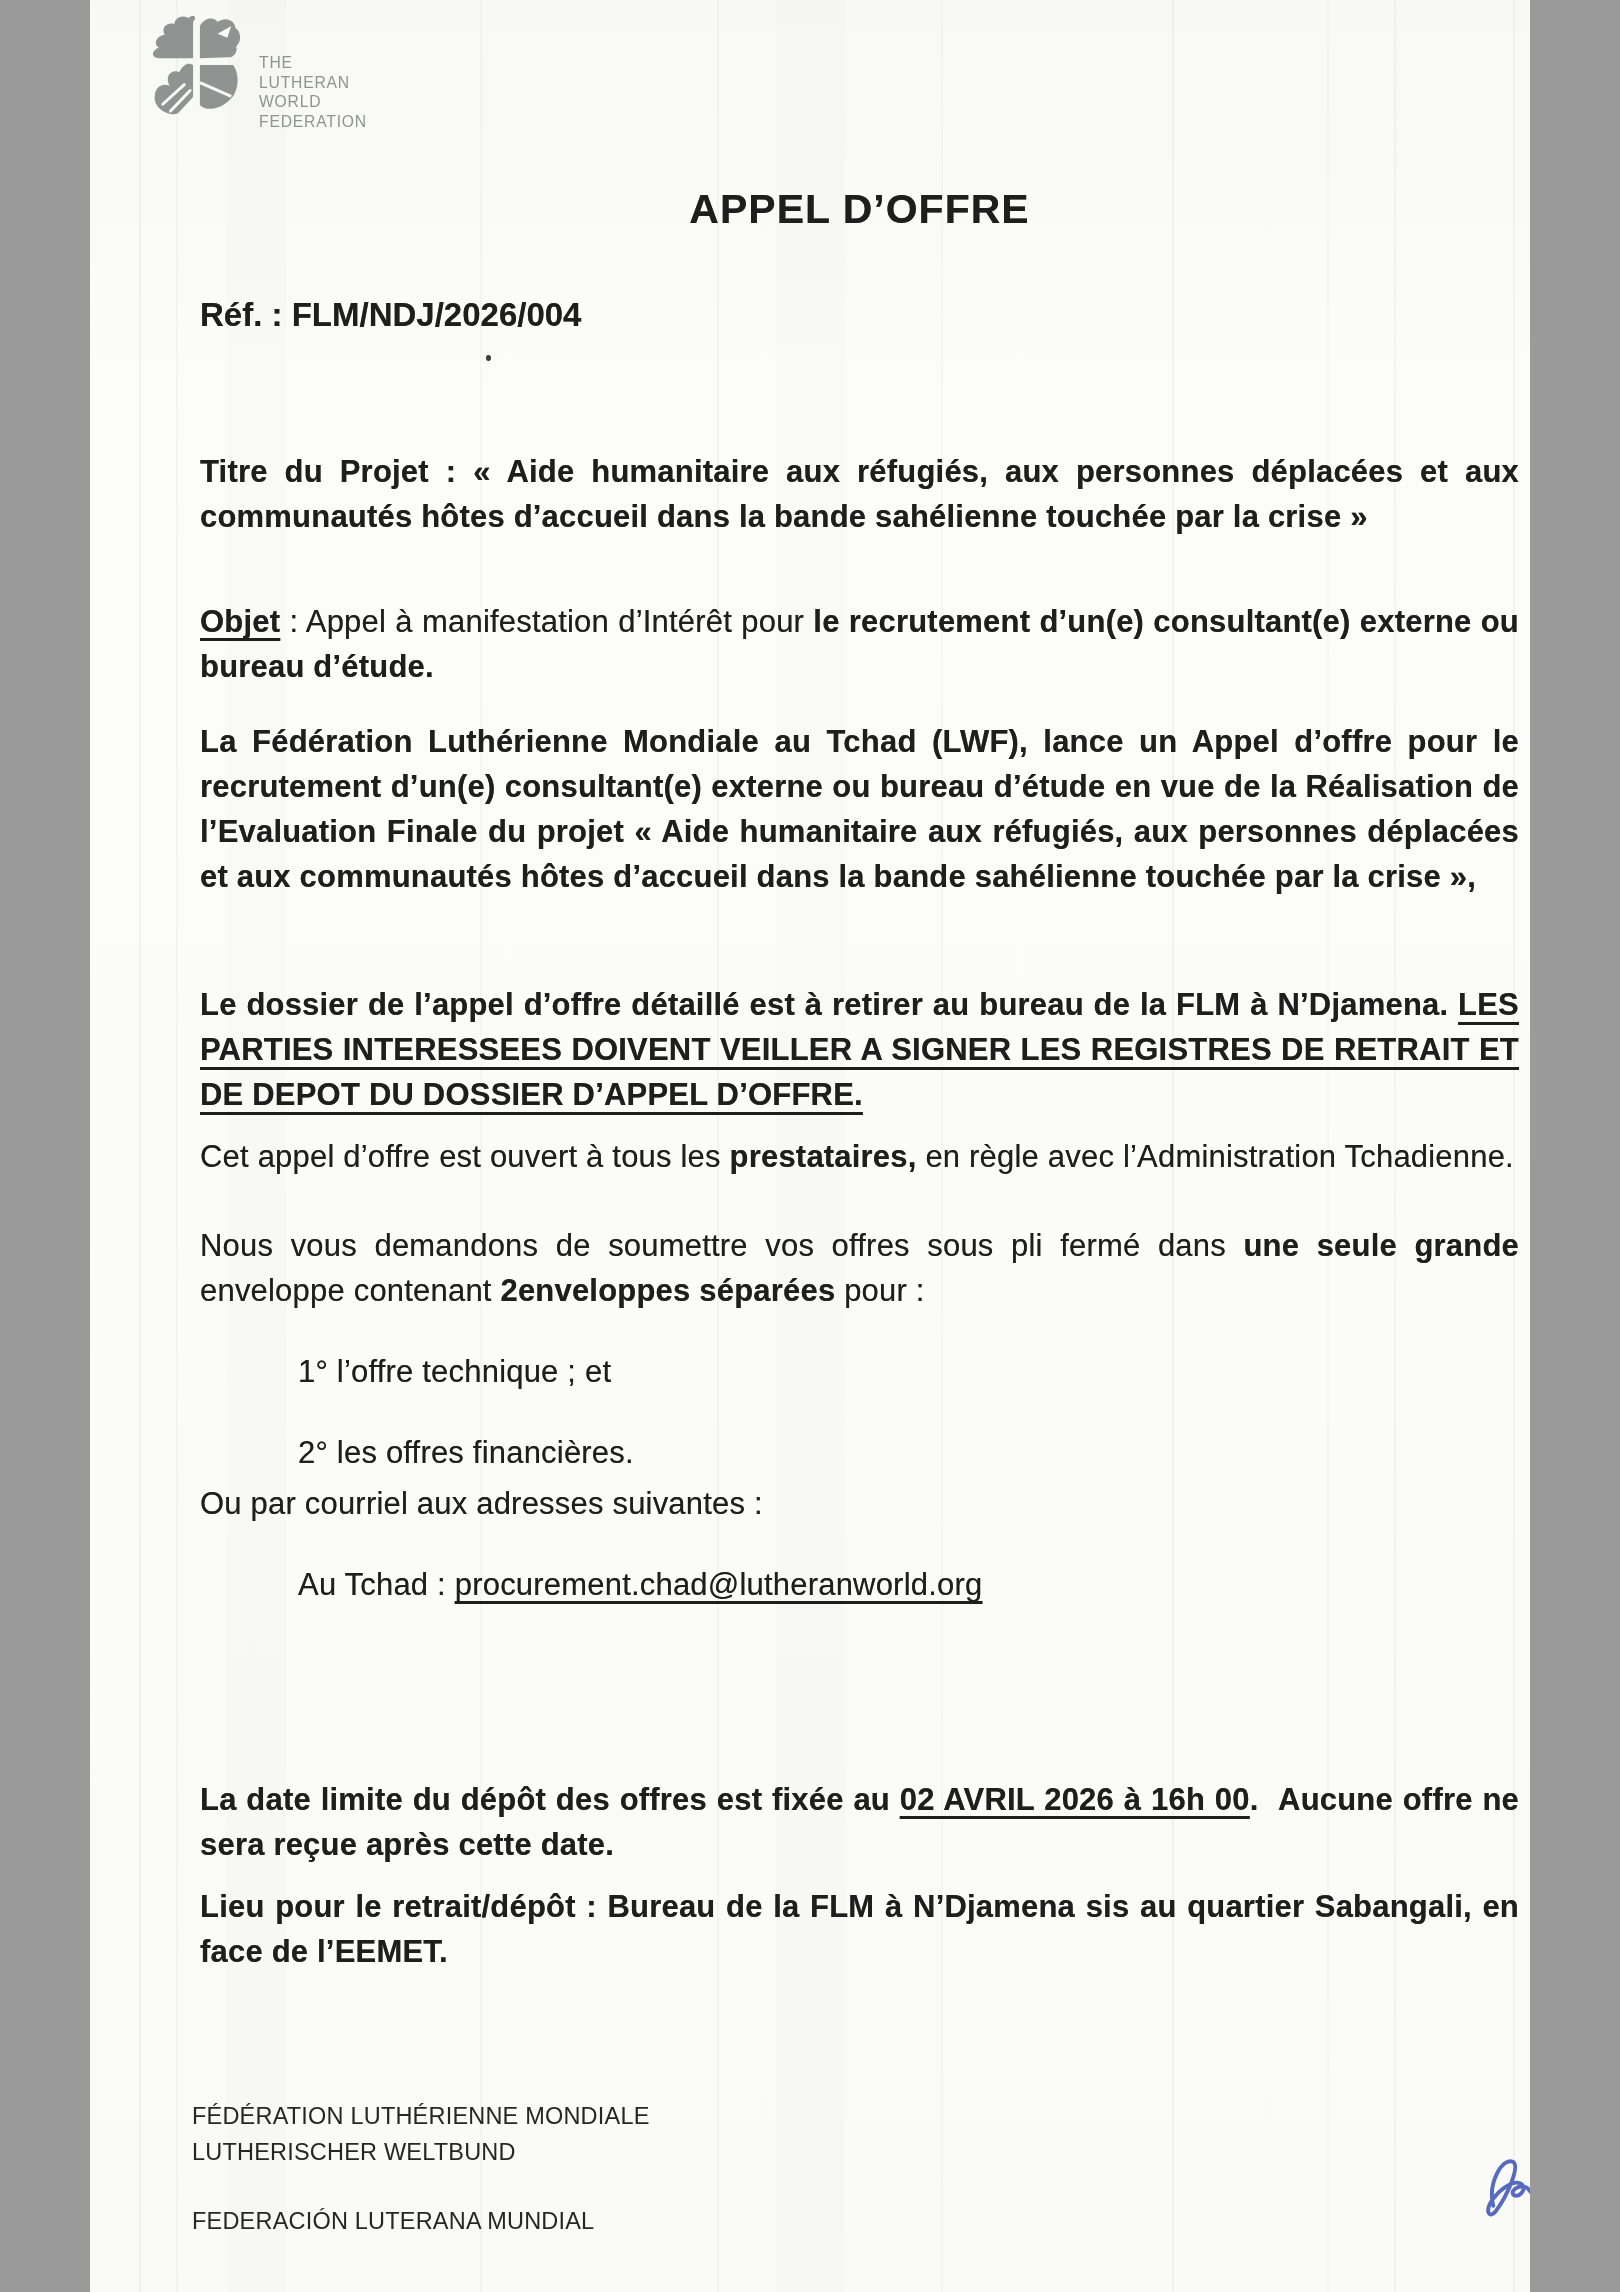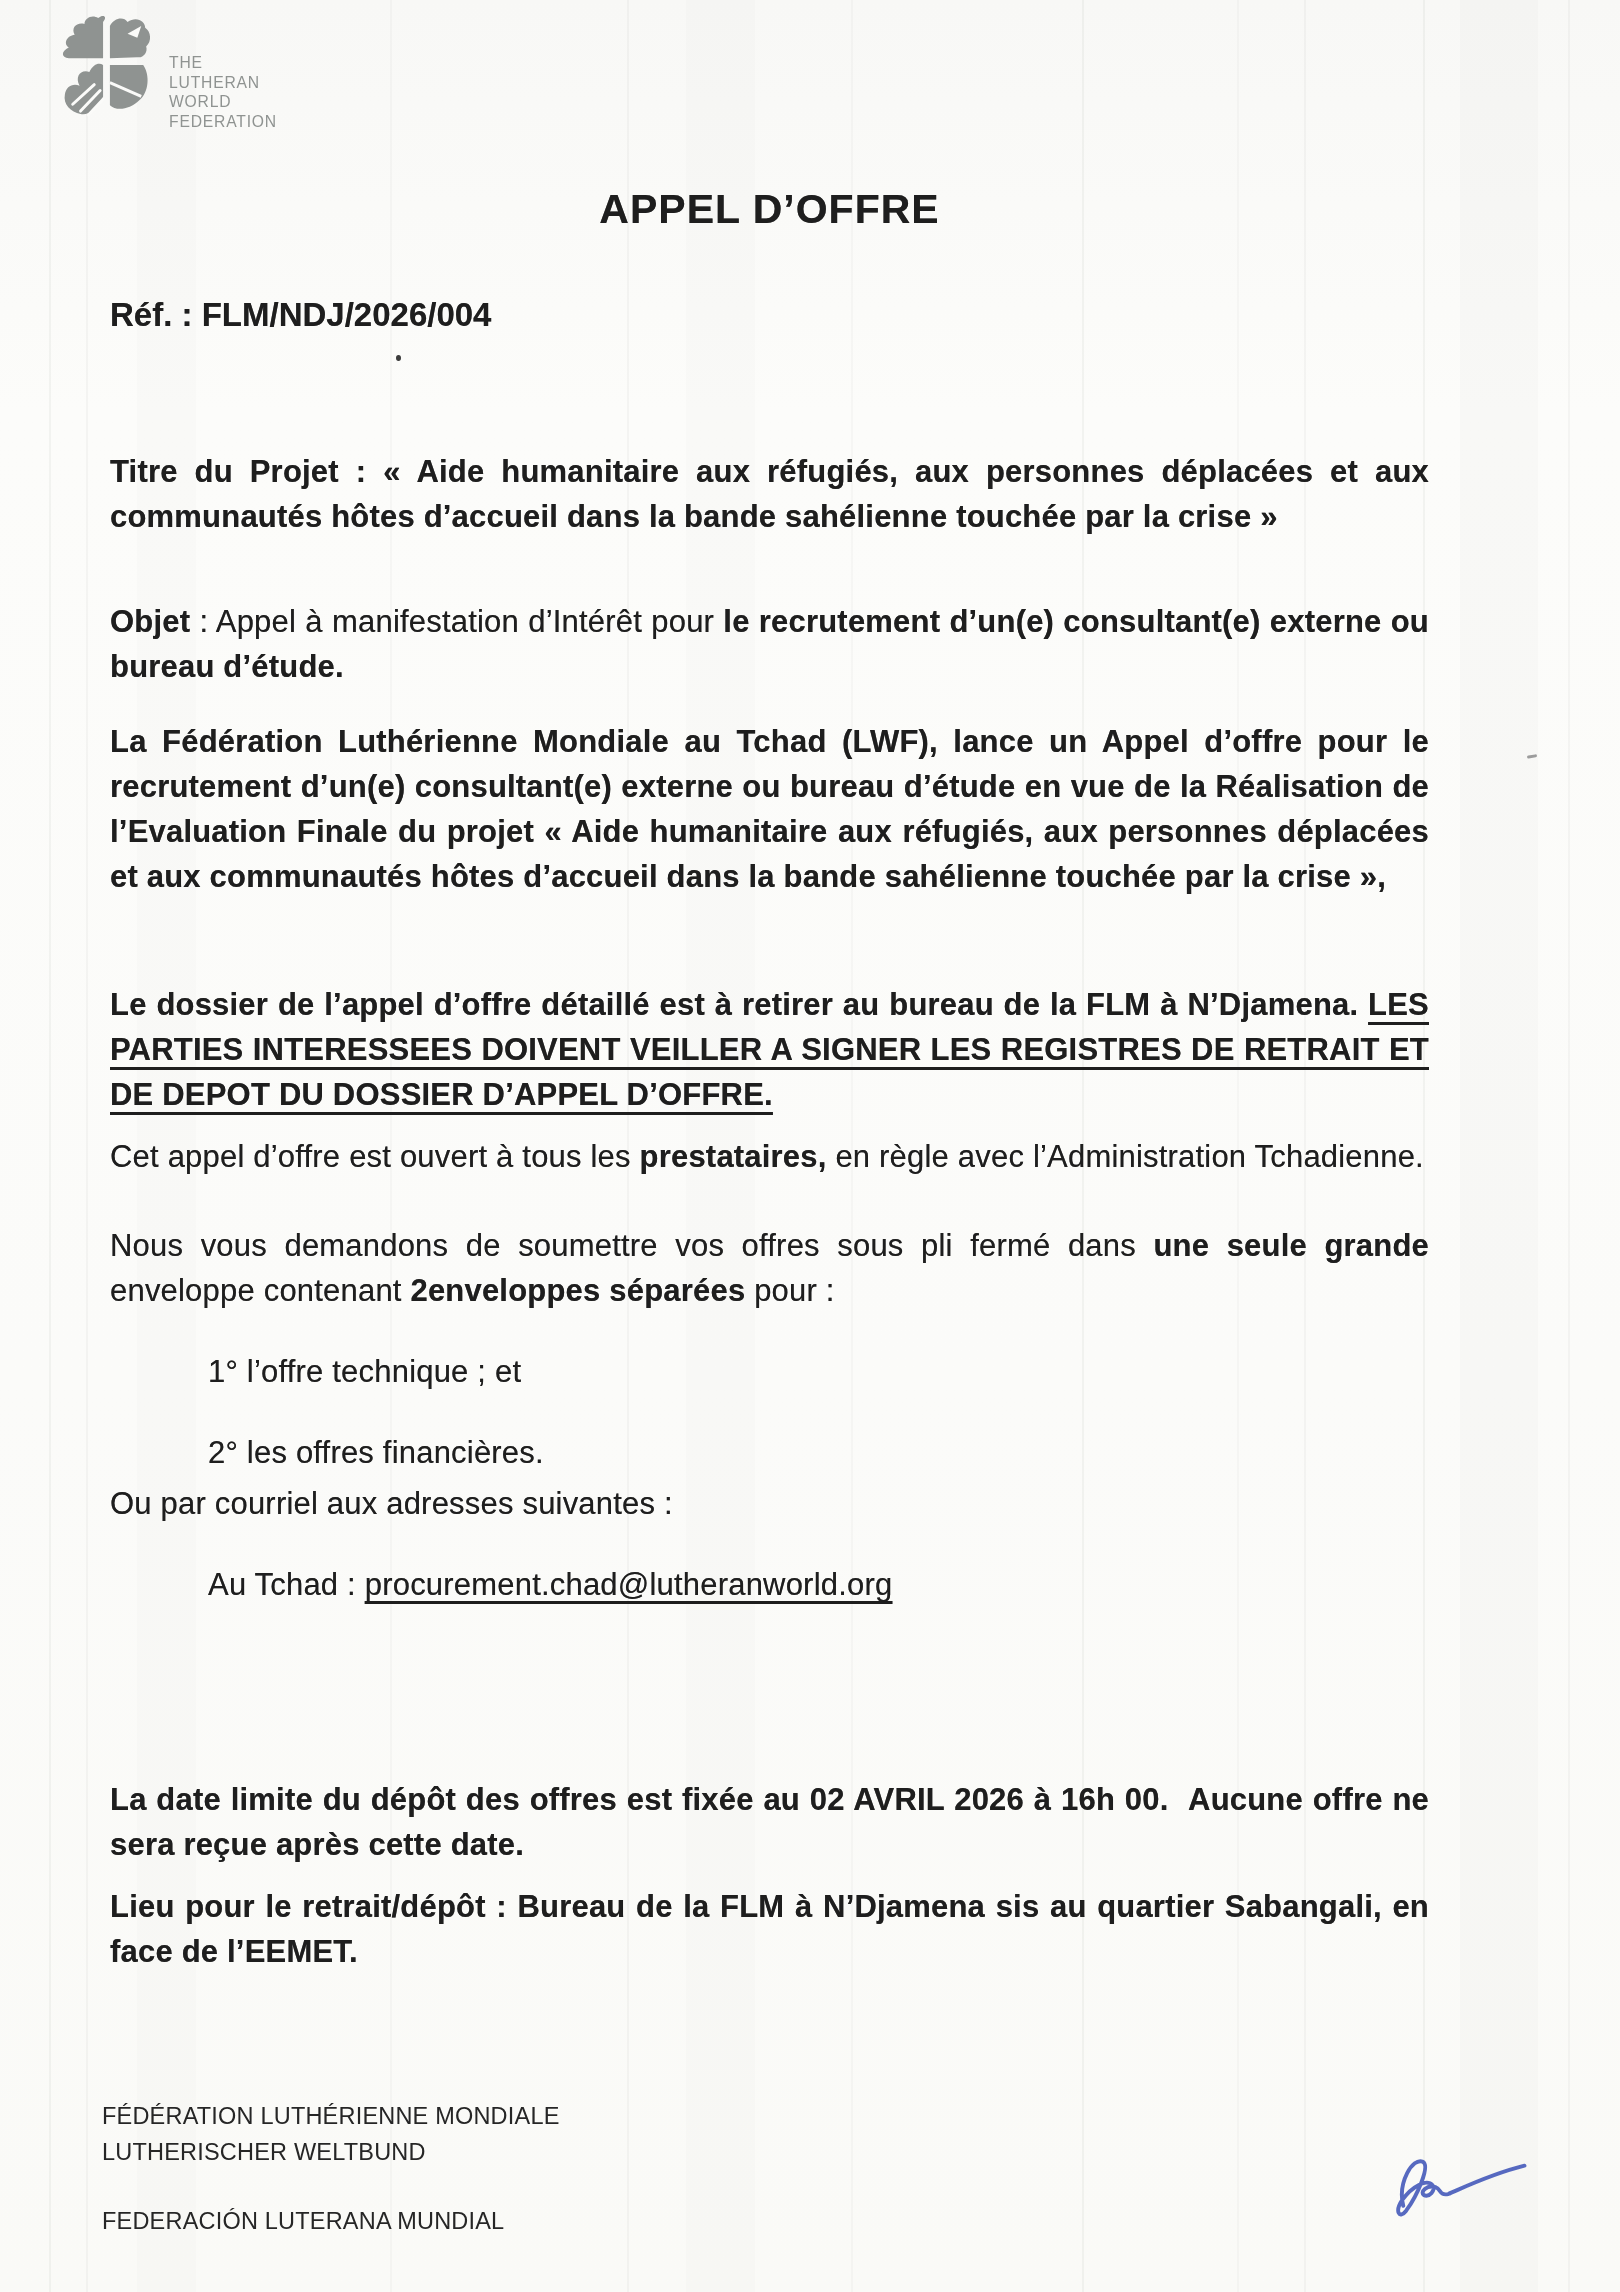--- a/index.html
+++ b/index.html
@@ -1,30 +1,30 @@
 <!DOCTYPE html>
 <html><head>
 <meta charset="utf-8">
 <style>
   html,body{margin:0;padding:0;background:#9a9a9a;}
   .page{
     position:relative;
-    width:1620px;height:2293px;
+    width:1440px;height:2293px;
     margin:0 auto;
     background:linear-gradient(180deg,#f8f8f6 0%,#fcfcfa 18%,#fbfbf9 60%,#fafaf7 100%);
     font-family:"Liberation Sans",sans-serif;
     color:#1e1e1e;
     overflow:hidden;
   }
   .streak{position:absolute;top:0;bottom:0;pointer-events:none;}
   .blk{position:absolute;left:110px;width:1319px;font-size:31px;line-height:45px;letter-spacing:0.2px;}
   .just{text-align:justify;}
   .b{font-weight:bold;}
   .soft{text-shadow:0 0 0.6px rgba(30,30,30,.65);}
-  .u{text-underline-offset:5.9px;text-decoration-thickness:2.5px;}
+  .u{text-decoration:underline;text-underline-offset:5.9px;text-decoration-thickness:2.5px;}
   .u-thick{text-decoration:underline;text-underline-offset:6.9px;text-decoration-thickness:3.4px;}
   .title{
     position:absolute;left:110px;width:1319px;top:186px;
     text-align:center;font-size:41px;font-weight:bold;letter-spacing:1px;margin:0;
   }
   .ref{position:absolute;left:110px;top:296px;font-size:33px;font-weight:bold;margin:0;}
   .indent{display:block;padding-left:98px;margin-top:36px;}
   .email{color:#1e1e1e;text-decoration:underline;text-underline-offset:5.9px;text-decoration-thickness:2.5px;cursor:pointer;}
   
   .logo-emblem{position:absolute;left:59px;top:13.7px;}

